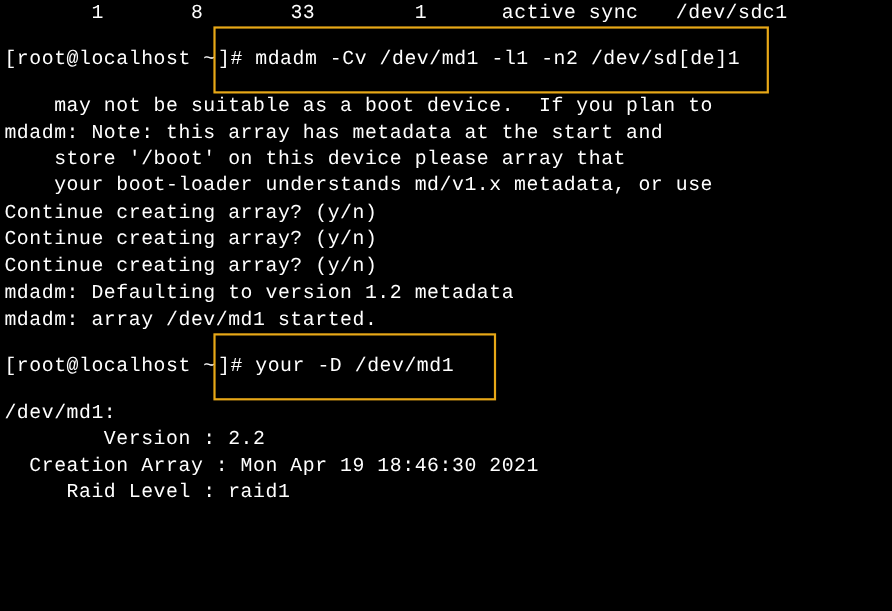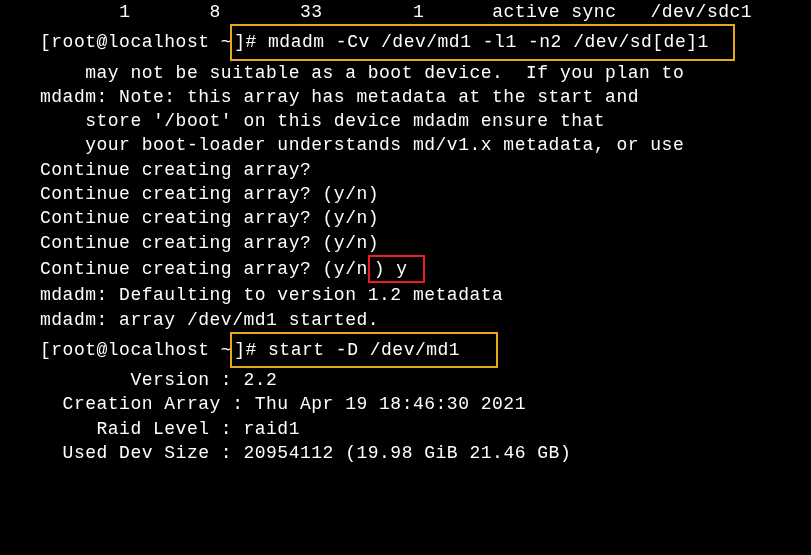--- a/index.html
+++ b/index.html
@@ -14,29 +14,28 @@
       color: #fff;
       line-height: 1.35;
       padding: 0;
       width: 811px;
       height: 555px;
       overflow: hidden;
       letter-spacing: 0.5px;
     }
     .terminal {
       padding: 0 4px;
-      margin-left: 36px;
     }
     .line {
       white-space: pre;
     }
     .highlight-yellow {
       border: 2px solid #e8a817;
       display: inline-block;
-      padding: 4px 2px;
+      padding: 16px 2px;
       margin-left: -2px;
     }
     .highlight-red {
       border: 2px solid #ed1c24;
       display: inline-block;
       padding: 0 4px;
     }
     .header-row {
       color: #fff;
     }
@@ -44,29 +43,27 @@
 </head>
 <body>
 
 <div class="terminal">
   <div class="line header-row"><span>       <span>1</span>       <span>8</span>       <span>33</span>        <span>1</span>      <span>active sync</span>   <span>/dev/sdc1</span></span></div>
 
   <div class="line"><span>[root@localhost ~</span><span class="highlight-yellow"><span>]# mdadm -Cv /dev/md1 -l1 -n2 /dev/sd[de]1</span>  </span></div>
 
   <div class="line">    may not be suitable as a boot device.  If you plan to</div>
   <div class="line">mdadm: Note: this array has metadata at the start and</div>
-  <div class="line">    store '/boot' on this device mdadm ensure that</div>
+  <div class="line">    store '/boot' on this device please array that</div>
   <div class="line">    your boot-loader understands md/v1.x metadata, or use</div>
-  <div class="line">Continue creating array?</div>
   <div class="line">Continue creating array? (y/n)</div>
   <div class="line">Continue creating array? (y/n)</div>
   <div class="line">Continue creating array? (y/n)</div>
-  <div class="line"><span>Continue creating array? (y/n</span><span class="highlight-red"><span>) y </span></span></div>
   <div class="line">mdadm: Defaulting to version 1.2 metadata</div>
   <div class="line">mdadm: array /dev/md1 started.</div>
 
-  <div class="line"><span>[root@localhost ~</span><span class="highlight-yellow"><span>]# start -D /dev/md1</span>   </span></div>
+  <div class="line"><span>[root@localhost ~</span><span class="highlight-yellow"><span>]# your -D /dev/md1</span>   </span></div>
 
+  <div class="line">/dev/md1:</div>
   <div class="line"><span>        Version : </span><span>2.2</span></div>
-  <div class="line"><span>  Creation Array : </span><span>Thu Apr 19 18:46:30 2021</span></div>
+  <div class="line"><span>  Creation Array : </span><span>Mon Apr 19 18:46:30 2021</span></div>
   <div class="line"><span>     Raid Level : </span><span>raid1</span></div>
-  <div class="line"><span>  Used Dev Size : </span><span>20954112 (19.98 GiB 21.46 GB)</span></div>
 </div>
 
 </body></html>

